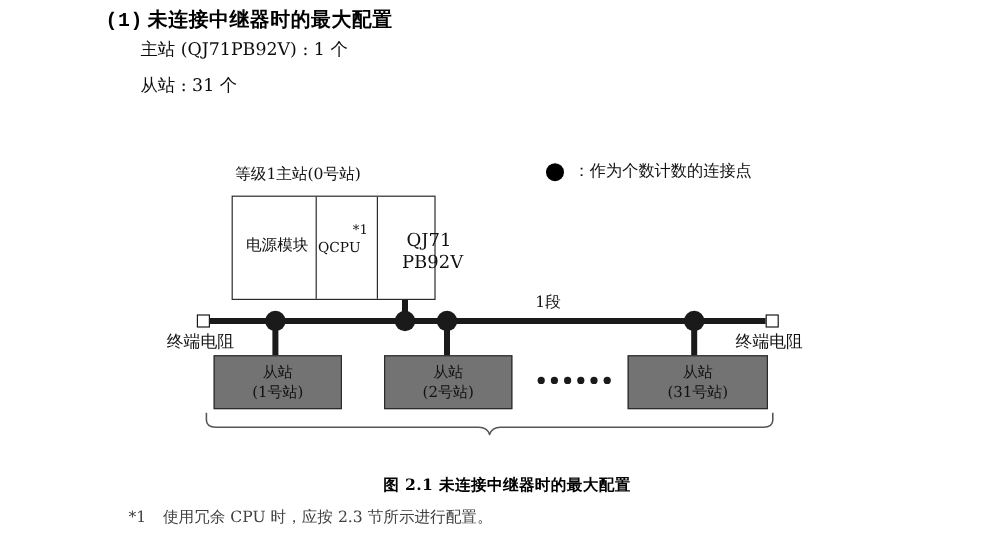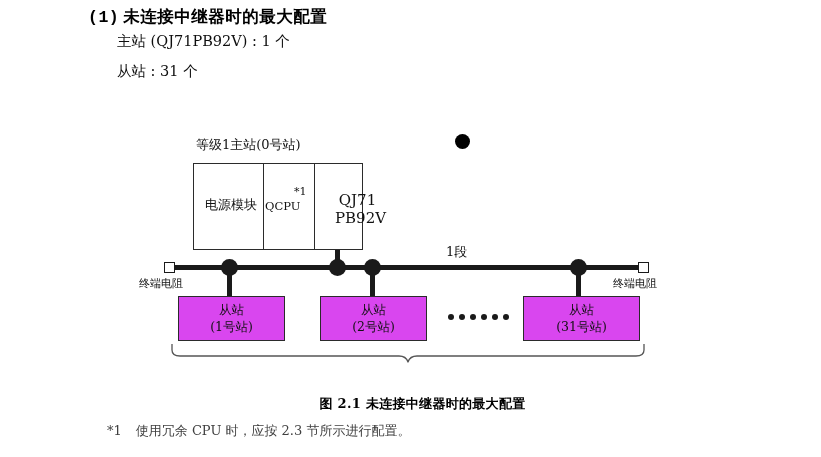--- a/index.html
+++ b/index.html
@@ -164,21 +164,21 @@
     background: #fff;
     box-sizing: border-box;
     top: 262px;
   }
   .term-left  { left: 164px; }
   .term-right { left: 638px; }
 
   .term-label {
     position: absolute;
     top: 276px;
-    font-size: 11px;
+    font-size: 14px;
     white-space: nowrap;
     color: #111;
   }
   .term-label-left  { left: 139px; }
   .term-label-right { left: 613px; }
 
   
   .node {
     position: absolute;
     width: 17px;
@@ -208,21 +208,21 @@
     color: #111;
   }
 
   
   .slave {
     position: absolute;
     top: 296px;
     height: 45px;
     border: 1.3px solid #2b2b2b;
     box-sizing: border-box;
-    background: #d946ef;
+    background: #737373;
     display: flex;
     flex-direction: column;
     align-items: center;
     justify-content: center;
     line-height: 1.3;
     font-size: 12.5px;
     color: #111;
     text-align: center;
   }
   .slave-1  { left: 178px; width: 107px; }
@@ -295,20 +295,21 @@
   <span class="num">(1)</span><span>未连接中继器时的最大配置</span>
 </div>
 
 <div class="spec-line spec-1">主站 (QJ71PB92V) : 1 个</div>
 <div class="spec-line spec-2">从站 : 31 个</div>
 
 <div class="figure">
 
   <div class="legend">
     <span class="legend-dot"></span>
+    <span class="legend-text">：作为个数计数的连接点</span>
   </div>
 
   <div class="master-label">等级1主站(0号站)</div>
 
   <div class="rack">
     <div class="rack-div d1"></div>
     <div class="rack-div d2"></div>
     <div class="slot-text slot-power">电源模块</div>
     <div class="slot-text slot-cpu">QCPU</div>
     <div class="slot-text slot-star">*1</div>

